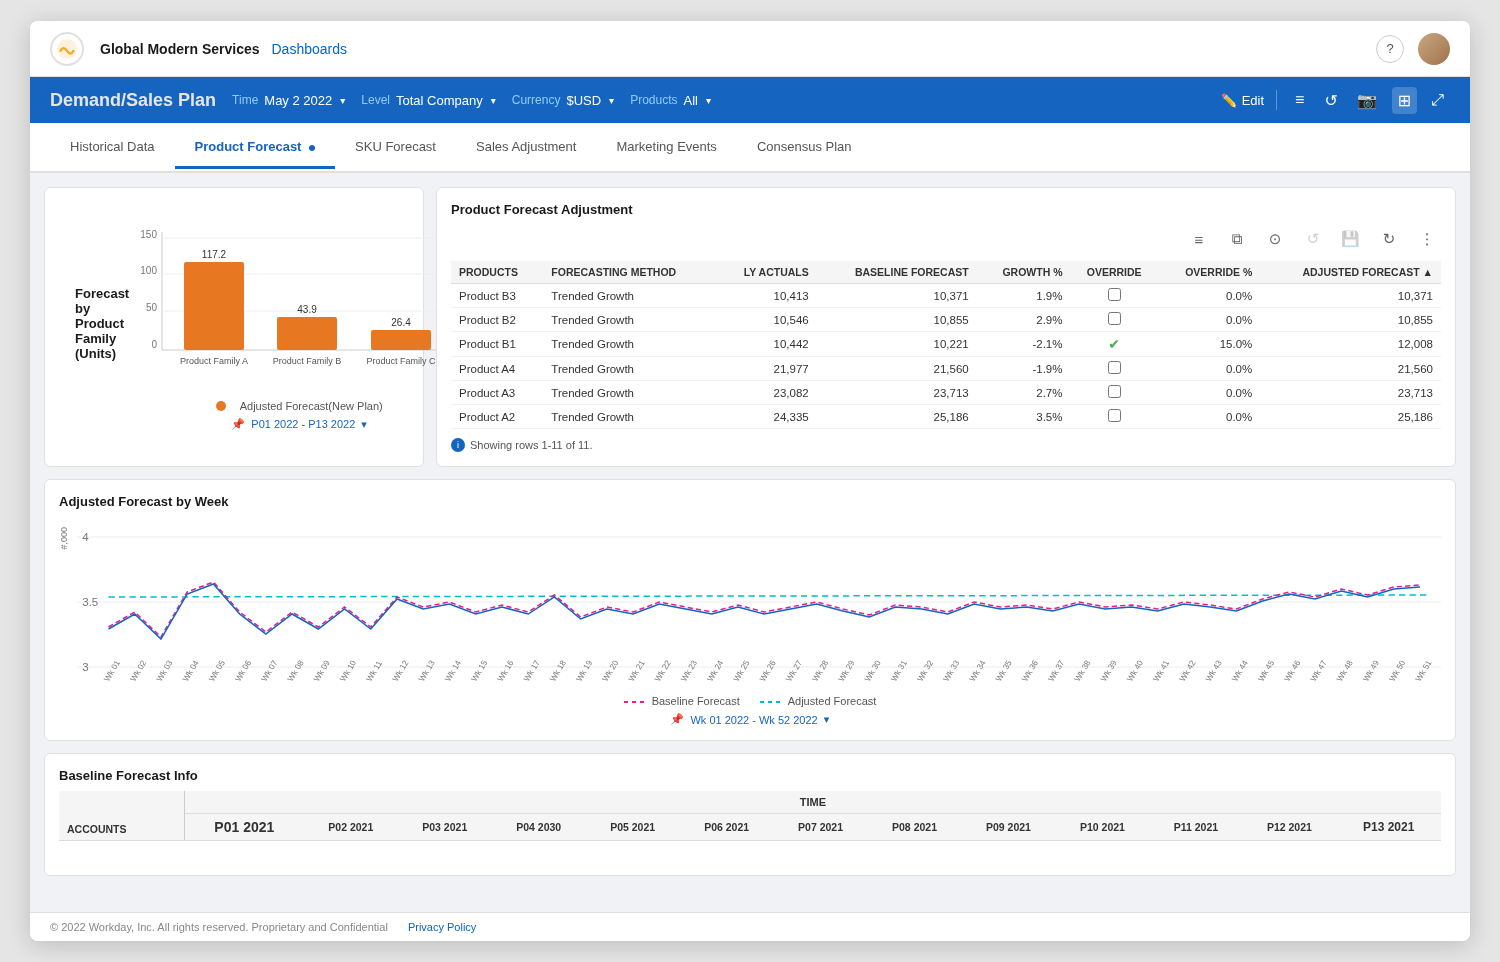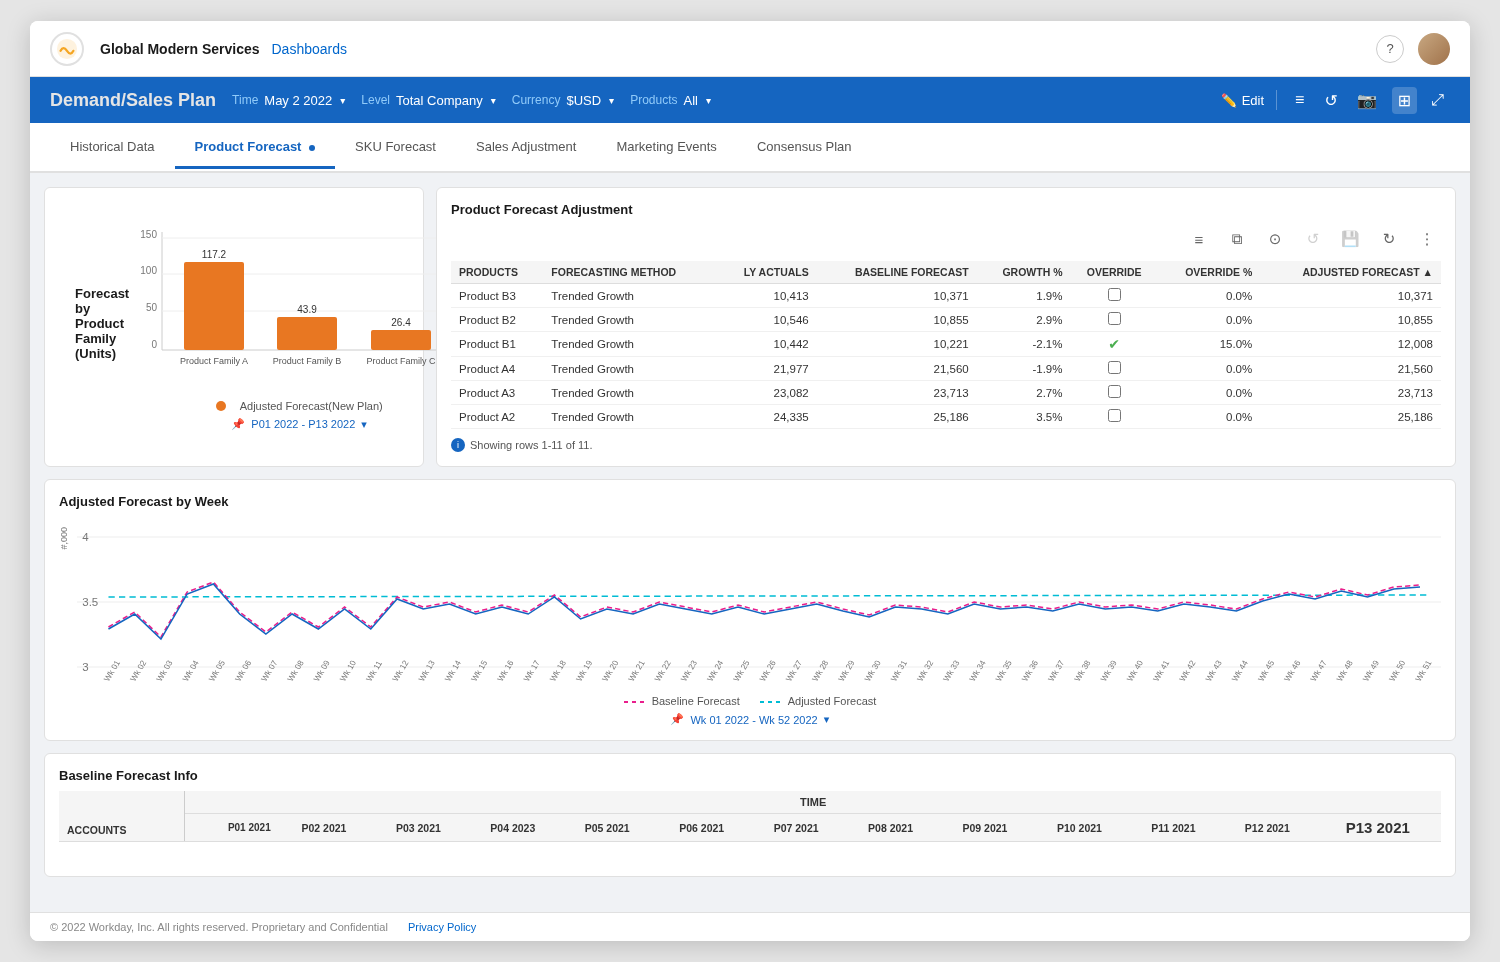--- a/index.html
+++ b/index.html
@@ -413,33 +413,33 @@
       <div style="overflow-x:auto; margin-top:8px;">
         <table class="baseline-table">
           <thead>
             <tr>
               <th class="accounts-col" rowspan="2" style="vertical-align:bottom; background:#f5f5f5;">
                 <span>ACCOUNTS</span>
               </th>
               <th class="time-header" colspan="13">TIME</th>
             </tr>
             <tr id="time-periods-row">
-                <th style="font-size: 10px; background: rgb(245, 245, 245); padding: 5px 6px; border-bottom: 1px solid rgb(221, 221, 221); text-align: right; white-space: nowrap;">P01 2021</th>
+                <th style="font-size: 14px; background: rgb(245, 245, 245); padding: 5px 6px; border-bottom: 1px solid rgb(221, 221, 221); text-align: center; white-space: nowrap;">P01 2021</th>
                 <th style="font-size: 10.5px; background: rgb(245, 245, 245); padding: 5px 6px; border-bottom: 1px solid rgb(221, 221, 221); text-align: center; white-space: nowrap;">P02 2021</th>
                 <th style="font-size: 10.5px; background: rgb(245, 245, 245); padding: 5px 6px; border-bottom: 1px solid rgb(221, 221, 221); text-align: center; white-space: nowrap;">P03 2021</th>
-                <th style="font-size: 10.5px; background: rgb(245, 245, 245); padding: 5px 6px; border-bottom: 1px solid rgb(221, 221, 221); text-align: center; white-space: nowrap;">P04 2023</th>
+                <th style="font-size: 10.5px; background: rgb(245, 245, 245); padding: 5px 6px; border-bottom: 1px solid rgb(221, 221, 221); text-align: center; white-space: nowrap;">P04 2030</th>
                 <th style="font-size: 10.5px; background: rgb(245, 245, 245); padding: 5px 6px; border-bottom: 1px solid rgb(221, 221, 221); text-align: center; white-space: nowrap;">P05 2021</th>
                 <th style="font-size: 10.5px; background: rgb(245, 245, 245); padding: 5px 6px; border-bottom: 1px solid rgb(221, 221, 221); text-align: center; white-space: nowrap;">P06 2021</th>
                 <th style="font-size: 10.5px; background: rgb(245, 245, 245); padding: 5px 6px; border-bottom: 1px solid rgb(221, 221, 221); text-align: center; white-space: nowrap;">P07 2021</th>
                 <th style="font-size: 10.5px; background: rgb(245, 245, 245); padding: 5px 6px; border-bottom: 1px solid rgb(221, 221, 221); text-align: center; white-space: nowrap;">P08 2021</th>
                 <th style="font-size: 10.5px; background: rgb(245, 245, 245); padding: 5px 6px; border-bottom: 1px solid rgb(221, 221, 221); text-align: center; white-space: nowrap;">P09 2021</th>
                 <th style="font-size: 10.5px; background: rgb(245, 245, 245); padding: 5px 6px; border-bottom: 1px solid rgb(221, 221, 221); text-align: center; white-space: nowrap;">P10 2021</th>
                 <th style="font-size: 10.5px; background: rgb(245, 245, 245); padding: 5px 6px; border-bottom: 1px solid rgb(221, 221, 221); text-align: center; white-space: nowrap;">P11 2021</th>
                 <th style="font-size: 10.5px; background: rgb(245, 245, 245); padding: 5px 6px; border-bottom: 1px solid rgb(221, 221, 221); text-align: center; white-space: nowrap;">P12 2021</th>
-                <th style="font-size: 15px; background: rgb(245, 245, 245); padding: 5px 6px; border-bottom: 1px solid rgb(221, 221, 221); text-align: center; white-space: nowrap;">P13 2021</th>
+                <th style="font-size: 12px; background: rgb(245, 245, 245); padding: 5px 6px; border-bottom: 1px solid rgb(221, 221, 221); text-align: center; white-space: nowrap;">P13 2021</th>
               </tr>
           </thead>
           <tbody>
             <tr>
               <td style="height:20px;"></td>
               <td colspan="13"></td>
             </tr>
           </tbody>
         </table>
       </div>

